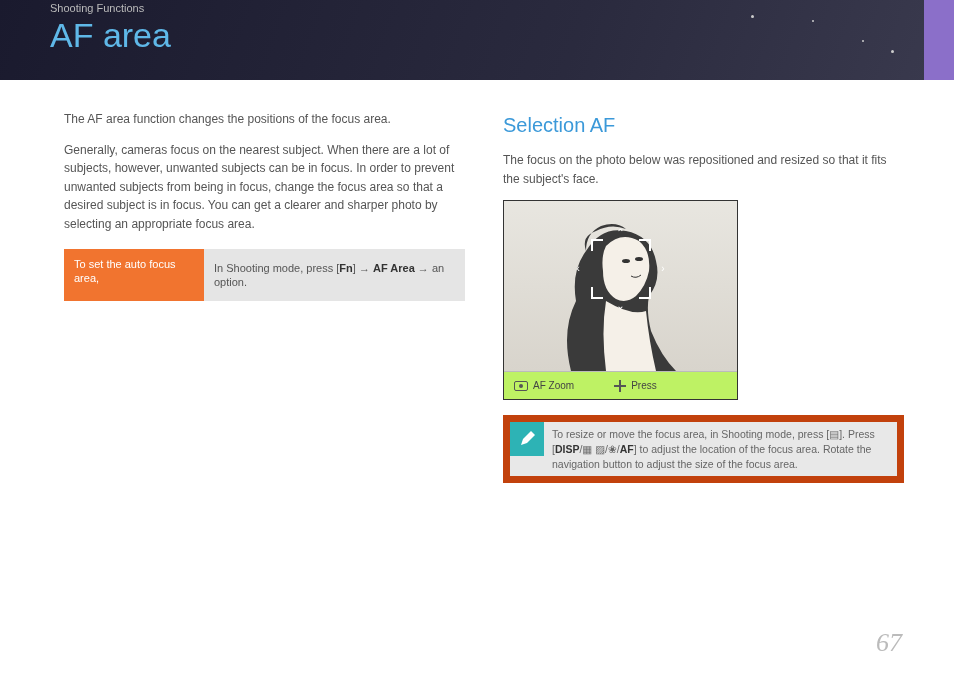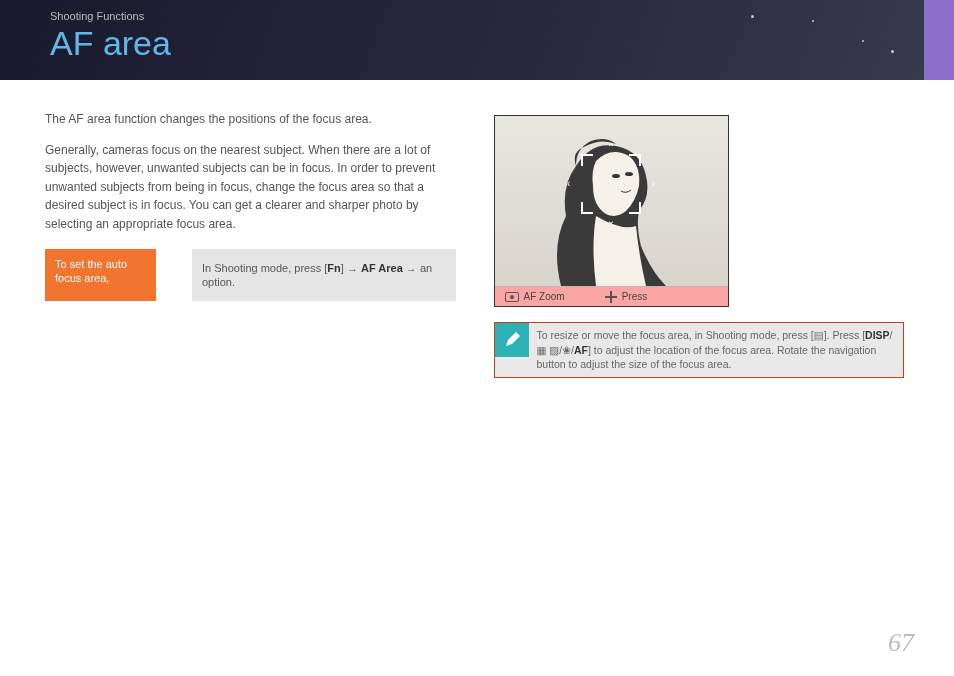--- a/index.html
+++ b/index.html
@@ -9,21 +9,21 @@
     font-family: Arial, Helvetica, sans-serif;
     background: #fff;
     position: relative;
     overflow: hidden;
   }
   .header {
     width: 100%;
     height: 80px;
     background: linear-gradient(110deg, #1a1a2e 0%, #2a2a3e 60%, #3a3a4e 100%);
     position: relative;
-    padding: 10px 50px 0 50px;
+    padding: 2px 50px 0 50px;
     overflow: hidden;
   }
   .header::after {
     content: '';
     position: absolute;
     right: 0; top: 0; bottom: 0;
     width: 30px;
     background: #8b6fc9;
   }
   .star { position: absolute; width: 2px; height: 2px; background: #ccc; border-radius: 50%; }
@@ -33,21 +33,21 @@
     font-weight: 300;
   }
   .page-title {
     color: #5fb8e8;
     font-size: 34px;
     font-weight: 300;
     margin-top: 2px;
   }
   .content {
     display: flex;
-    padding: 30px 50px 0 45px;
+    padding: 30px 50px 0 64px;
     gap: 38px;
   }
   .col {
     flex: 1;
     color: #555;
     font-size: 12px;
     line-height: 1.55;
   }
   .col p { margin-bottom: 12px; }
   .sub-title {
@@ -58,31 +58,30 @@
   }
   .action-row {
     display: flex;
     margin-top: 15px;
   }
   .action-label {
     background: #f1742f;
     color: #fff;
     font-size: 11px;
     padding: 8px 10px;
-    width: 111px;
+    width: 140px;
     line-height: 1.3;
   }
   .action-desc {
     background: #e5e5e5;
     color: #555;
     font-size: 11px;
     padding: 12px 10px;
     flex: 1;
     line-height: 1.3;
-    margin-left: 36px;
   }
   .action-desc b { font-weight: bold; color: #333; }
   .photo-frame {
     border: 1px solid #333;
     width: 235px;
     margin: 5px 0 15px 0;
     background: #fff;
   }
   .photo-area {
     height: 170px;
@@ -101,22 +100,22 @@
   .tl { top: 0; left: 0; border-right: none; border-bottom: none; }
   .tr { top: 0; right: 0; border-left: none; border-bottom: none; }
   .bl { bottom: 0; left: 0; border-right: none; border-top: none; }
   .br { bottom: 0; right: 0; border-left: none; border-top: none; }
   .arrow { position: absolute; font-size: 10px; color: #fff; }
   .arrow.up { top: -14px; left: 50%; transform: translateX(-50%); }
   .arrow.down { bottom: -14px; left: 50%; transform: translateX(-50%); }
   .arrow.left { left: -14px; top: 50%; transform: translateY(-50%); }
   .arrow.right { right: -14px; top: 50%; transform: translateY(-50%); }
   .photo-bar {
-    height: 20px;
-    background: #fca5a5;
+    height: 28px;
+    background: #bef264;
     border-top: 1px solid #bbb;
     display: flex;
     align-items: center;
     font-size: 10px;
     color: #444;
     padding: 0 10px;
     gap: 40px;
   }
   .bar-item { display: flex; align-items: center; gap: 5px; }
   .bar-icon {
@@ -140,21 +139,21 @@
   .nav-icon::before, .nav-icon::after {
     content: '';
     position: absolute;
     background: #555;
   }
   .nav-icon::before { left: 5px; top: 0; width: 2px; height: 12px; }
   .nav-icon::after  { left: 0; top: 5px; width: 12px; height: 2px; }
   .tip-row {
     display: flex;
     background: #e8e8e8;
-    border: 1px solid #c2410c;
+    border: 7px solid #c2410c;
     align-items: flex-start;
   }
   .tip-icon {
     width: 34px; height: 34px;
     background: #2db3b5;
     display: flex;
     align-items: center;
     justify-content: center;
     color: #fff;
     flex-shrink: 0;
@@ -162,21 +161,21 @@
   .tip-text {
     font-size: 10.5px;
     color: #666;
     padding: 5px 8px;
     line-height: 1.4;
   }
   .tip-text b { color: #333; }
   .page-num {
     position: absolute;
     bottom: 18px;
-    right: 40px;
+    right: 52px;
     font-size: 26px;
     font-style: italic;
     color: #bbb;
     font-family: Georgia, serif;
   }
 </style>
 </head>
 <body>
 
 <div class="header">
@@ -194,20 +193,22 @@
     <p>Generally, cameras focus on the nearest subject. When there are a lot of subjects, however, unwanted subjects can be in focus. In order to prevent unwanted subjects from being in focus, change the focus area so that a desired subject is in focus. You can get a clearer and sharper photo by selecting an appropriate focus area.</p>
     <div class="action-row">
       <div class="action-label">To set the auto focus area,</div>
       <div class="action-desc">
         <span>In Shooting mode, press [</span><b>Fn</b><span>] → </span><b>AF Area</b><span> → an option.</span>
       </div>
     </div>
   </div>
 
   <div class="col">
+    <div class="sub-title">Selection AF</div>
+    <p>The focus on the photo below was repositioned and resized so that it fits the subject's face.</p>
 
     <div class="photo-frame">
       <div class="photo-area">
         <svg class="face-svg" width="180" height="170" viewBox="0 0 180 170">
           <path d="M 40 170 Q 30 130 45 100 Q 40 70 55 50 Q 70 25 95 30 Q 120 35 125 60 Q 130 80 118 95 Q 115 110 120 130 Q 130 155 145 170 Z" fill="#3a3a3a"></path>
           <path d="M 75 45 Q 90 30 108 40 Q 120 50 118 70 Q 115 85 105 95 Q 95 103 85 98 Q 72 90 72 70 Q 70 55 75 45 Z" fill="#f5f0e8"></path>
           <ellipse cx="95" cy="60" rx="4" ry="2" fill="#333"></ellipse>
           <ellipse cx="108" cy="58" rx="4" ry="2" fill="#333"></ellipse>
           <path d="M 100 75 Q 105 78 110 74" stroke="#333" fill="none" stroke-width="1"></path>
           <path d="M 55 50 Q 50 35 65 30 Q 80 22 95 28 Q 85 20 70 25 Q 55 32 55 50" fill="#3a3a3a"></path>

